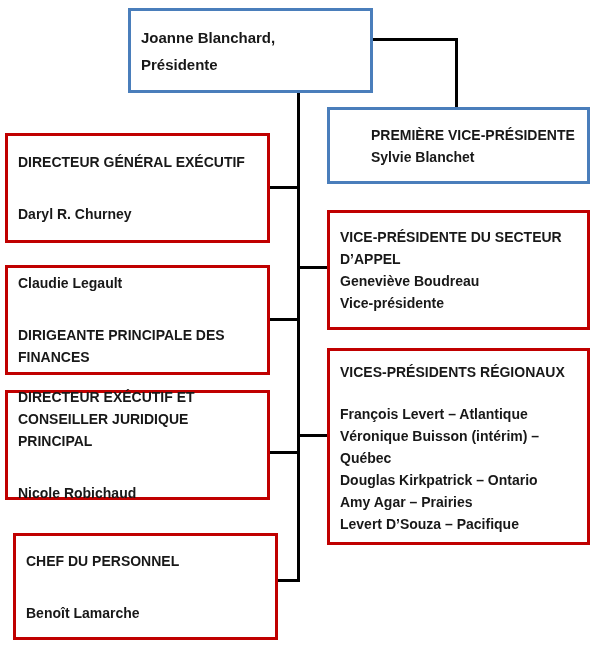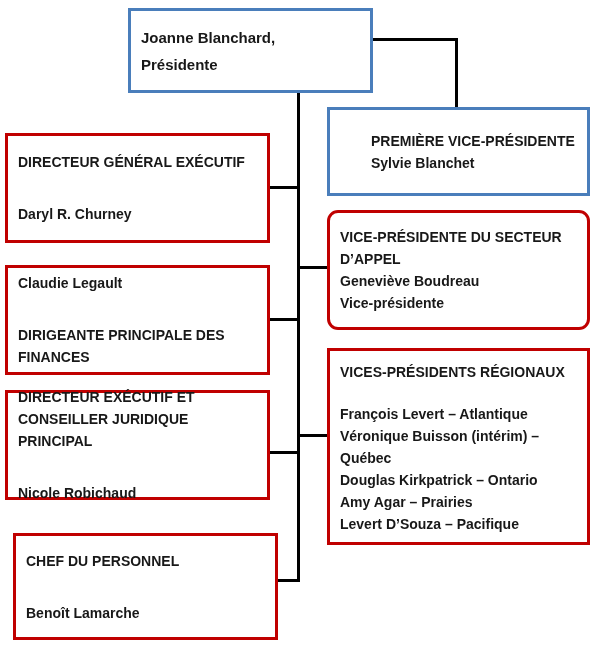--- a/index.html
+++ b/index.html
@@ -33,28 +33,28 @@
   .blue { border-color: #4a7ebb; }
   .red  { border-color: #c00000; }
   .line {
     position: absolute;
     background: #000000;
   }
   .president {
     left: 128px; top: 8px; width: 245px; height: 85px;
     font-size: 15px; line-height: 27px;
   }
-  .firstvp { left: 327px; top: 107px; width: 263px; height: 89px; padding-left: 41px; }
+  .firstvp { left: 327px; top: 107px; width: 263px; height: 77px; padding-left: 41px; }
   .lbox { left: 5px; width: 265px; height: 110px; gap: 30px; }
   .lbox0 { top: 133px; }
   .lbox1 { top: 265px; }
   .lbox2 { top: 390px; }
   .lbox3 { top: 533px; height: 107px; margin-left: 8px; }
   .rbox { left: 327px; width: 263px; }
-  .rbox0 { top: 210px; height: 120px; border-radius: 11px; }
+  .rbox0 { top: 210px; height: 120px; }
   .rbox1 { top: 348px; height: 197px; justify-content: flex-start; padding-top: 10px; }
   .members { margin-top: 20px; }
   
   .c-top-h  { left: 373px; top: 38px;  width: 85px; height: 3px; }
   .c-top-v  { left: 455px; top: 38px;  width: 3px;  height: 72px; }
   .c-trunk  { left: 297px; top: 93px;  width: 3px;  height: 489px; }
   .c-bl1 { left: 270px; top: 186px; width: 27px; height: 3px; }
   .c-br1 { left: 300px; top: 266px; width: 27px; height: 3px; }
   .c-bl2 { left: 270px; top: 318px; width: 27px; height: 3px; }
   .c-br2 { left: 300px; top: 434px; width: 27px; height: 3px; }

